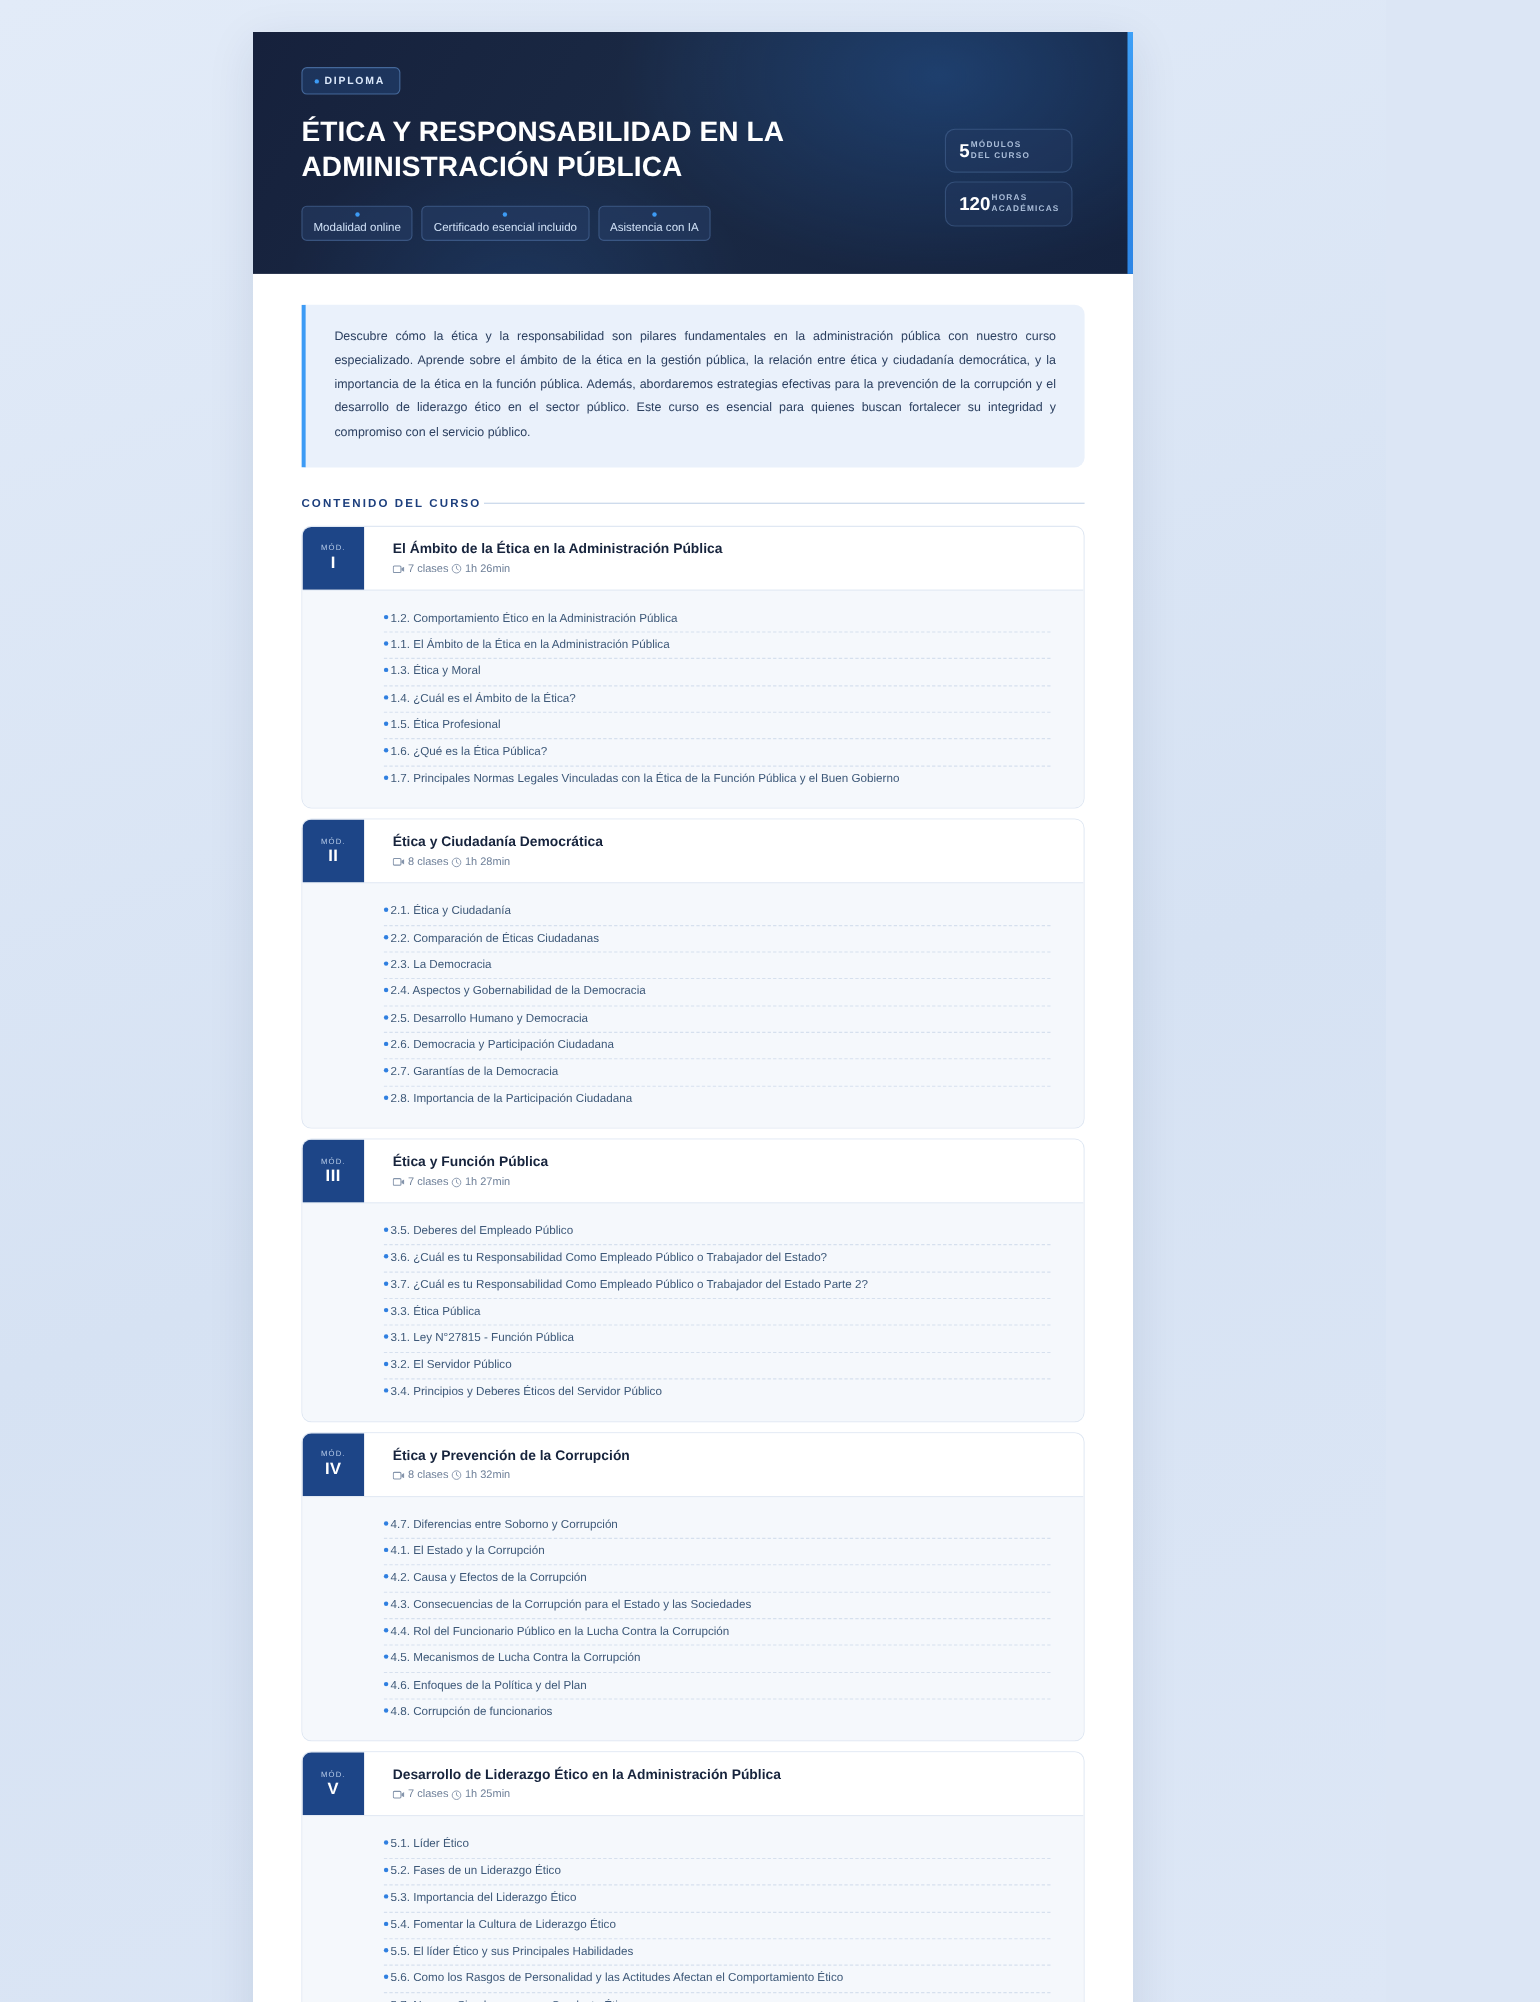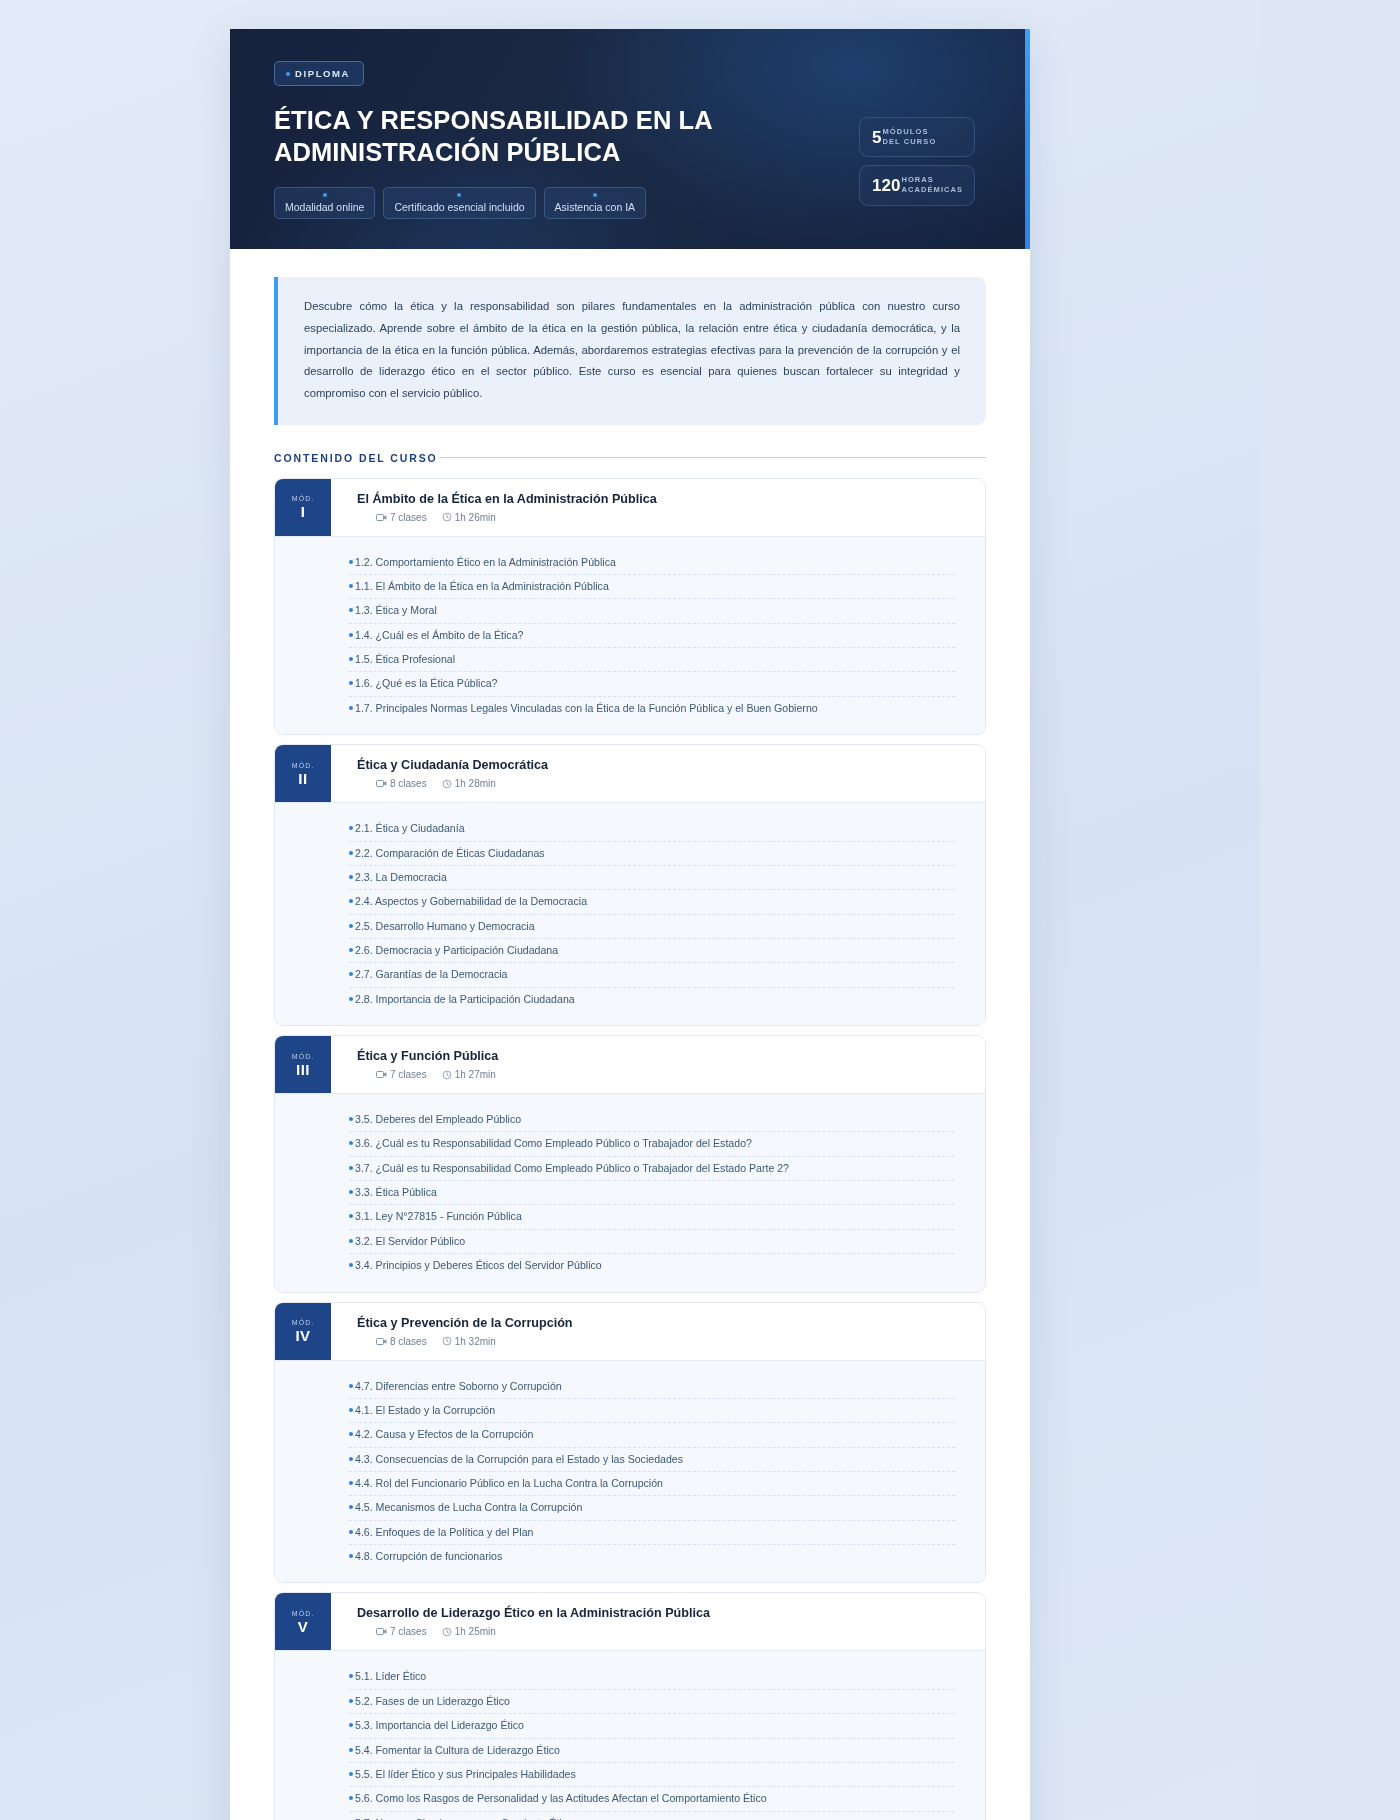--- a/index.html
+++ b/index.html
@@ -216,24 +216,23 @@
   }
   .module-title {
     color: #17243d;
     font-size: 12.6px;
     font-weight: bold;
     line-height: 1.2;
   }
   .module-meta {
     display: flex;
     align-items: center;
-    gap: 13px;
+    gap: 0px;
     color: #6f8099;
     font-size: 10px;
-    margin-left: 19px;
   }
   .meta-item { display: inline-flex; align-items: center; gap: 3px; }
   .meta-item + .meta-item { margin-left: 2px; }
   .meta-icon { display: inline-block; line-height: 0; }
 
   .lessons {
     background: #f5f8fc;
     border-top: 1px solid #e3eaf4;
     padding: 14px 30px 14px 74px;
   }

